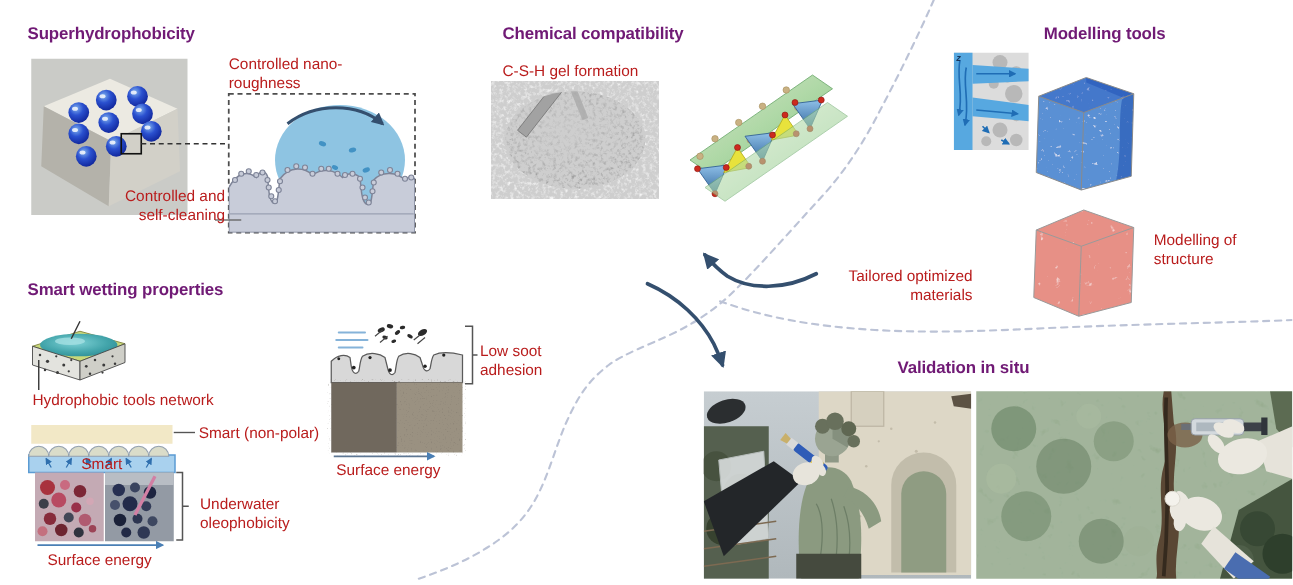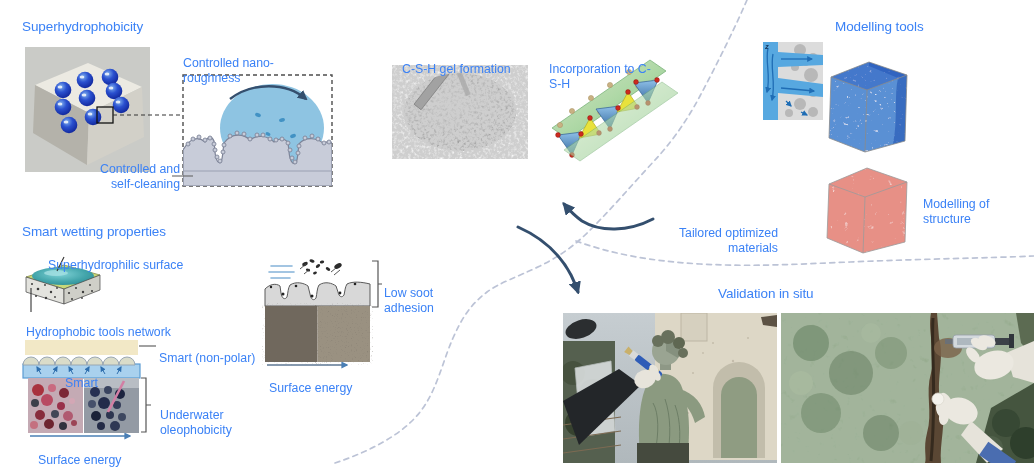--- a/index.html
+++ b/index.html
@@ -1,20 +1,20 @@
 <!DOCTYPE html>
 <html><head>
 <meta charset="utf-8">
 <style>
   html,body{margin:0;padding:0;background:#fff;}
   #fig{position:relative;width:1034px;height:468px;background:#fff;overflow:hidden;
        font-family:"Liberation Sans","DejaVu Sans",sans-serif;color:#1c1c1c;}
   #gfx{position:absolute;left:0;top:0;z-index:1;}
-  .lbl{position:absolute;z-index:2;font-size:12.3px;line-height:1.2;color:#3b82f6;margin-top:12px;}
-  .hd{position:absolute;z-index:2;font-size:13.5px;font-weight:400;color:#3b82f6;letter-spacing:-0.1px;line-height:1.15;}
+  .lbl{position:absolute;z-index:2;font-size:12.3px;line-height:1.2;color:#b91c1c;}
+  .hd{position:absolute;z-index:2;font-size:13.5px;font-weight:700;color:#701a75;letter-spacing:-0.1px;line-height:1.15;}
   .ra{text-align:right;}
   .ctr{text-align:center;}
   .zax{position:absolute;z-index:2;font-size:7.5px;font-style:italic;font-weight:700;color:#17365c;}
 </style>
 </head>
 <body>
 
 <div id="fig">
 
 <svg id="gfx" width="1034" height="468" viewBox="0 0 1034 468">
@@ -517,32 +517,31 @@
       <rect x="200" y="136" width="34" height="16" transform="rotate(35 215 144)" fill="#4a6db0"></rect>
     </g>
   </g>
 </svg>
 
   <div class="hd" style="left:22px;top:19px;">Superhydrophobicity</div>
   <div class="lbl" style="left:183px;top:44px;width:112px;">Controlled nano-roughness</div>
   <div class="lbl ra" style="left:83px;top:150px;width:97px;">Controlled and self-cleaning</div>
 
   <div class="hd" style="left:22px;top:224px;">Smart wetting properties</div>
-  <div class="lbl" style="left:48px;top:246px;">Superhydrophilic surface</div>
   <div class="lbl" style="left:26px;top:313px;">Hydrophobic tools network</div>
   <div class="lbl" style="left:159px;top:339px;">Smart (non-polar)</div>
   <div class="lbl ctr" style="left:25px;top:364px;width:113px;">Smart</div>
   <div class="lbl" style="left:160px;top:396px;width:92px;">Underwater oleophobicity</div>
   <div class="lbl" style="left:38px;top:441px;">Surface energy</div>
 
   <div class="lbl" style="left:384px;top:274px;width:60px;">Low soot adhesion</div>
   <div class="lbl" style="left:269px;top:369px;">Surface energy</div>
 
+  <div class="hd" style="left:402px;top:19px;">Chemical compatibility</div>
   <div class="lbl" style="left:402px;top:50px;">C-S-H gel formation</div>
-  <div class="lbl" style="left:549px;top:50px;width:104px;">Incorporation to C-S-H</div>
 
   <div class="hd" style="left:835px;top:19px;">Modelling tools</div>
   <div class="zax" style="left:765px;top:42px;">z</div>
   <div class="lbl" style="left:923px;top:185px;width:80px;">Modelling of structure</div>
 
   <div class="lbl" style="left:660px;top:214px;width:118px;text-align:right;">Tailored optimized materials</div>
 
   <div class="hd" style="left:718px;top:286px;">Validation in situ</div>
 </div>
 

